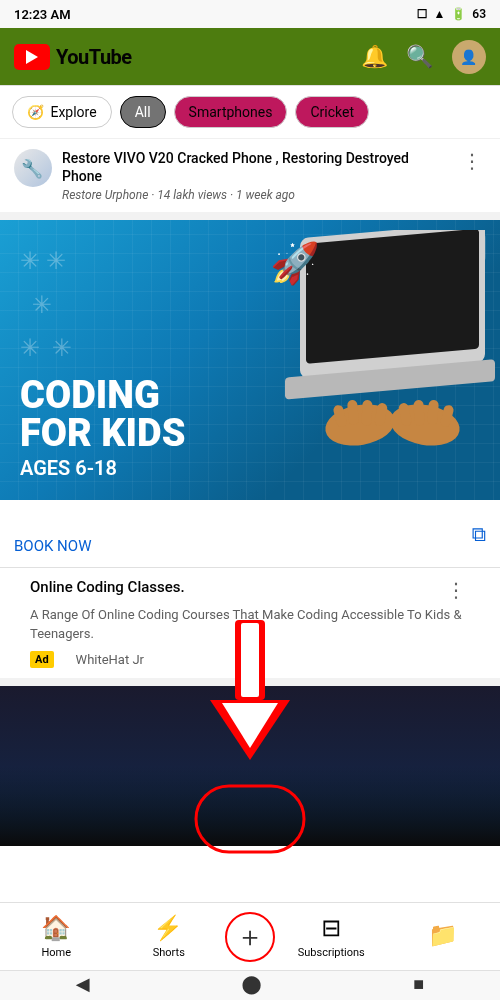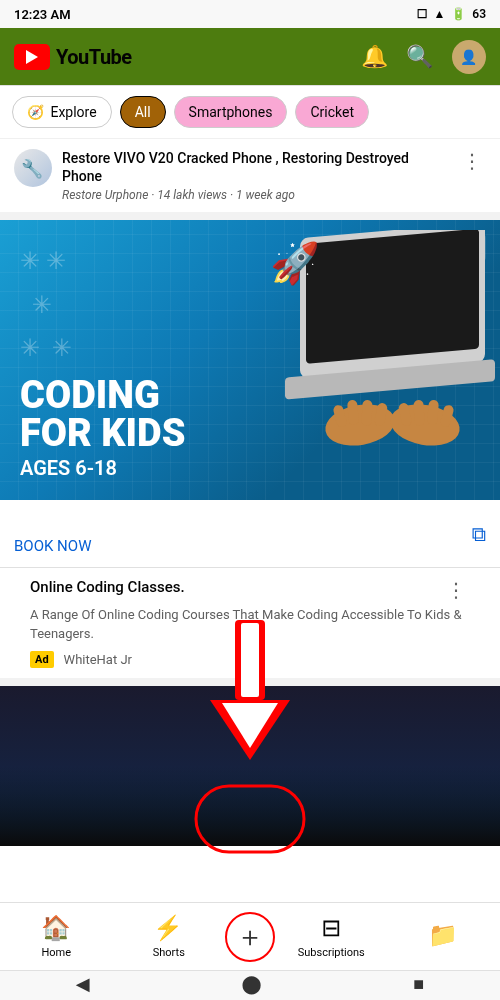--- a/index.html
+++ b/index.html
@@ -108,25 +108,25 @@
     .filter-chip {
       display: flex;
       align-items: center;
       gap: 6px;
       padding: 7px 14px;
       border-radius: 20px;
       border: 1px solid #ccc;
       font-size: 14px;
       cursor: pointer;
       white-space: nowrap;
-      background: #f9a8d4;
+      background: #be185d;
       color: #030303;
     }
     .filter-chip.active {
-      background: #a16207;
+      background: #737373;
       color: #fff;
       border-color: #030303;
     }
     .filter-chip.explore {
       background: #fff;
       border: 1px solid #ccc;
     }
 
     
     .video-item {
@@ -308,21 +308,21 @@
     }
     .ad-description {
       font-size: 13px;
       color: #606060;
       margin-top: 4px;
       line-height: 1.4;
     }
     .ad-label-row {
       display: flex;
       align-items: center;
-      gap: 10px;
+      gap: 22px;
       margin-top: 8px;
     }
     .ad-badge {
       background: #ffcc00;
       color: #000;
       font-size: 11px;
       font-weight: 700;
       padding: 2px 5px;
       border-radius: 2px;
     }

